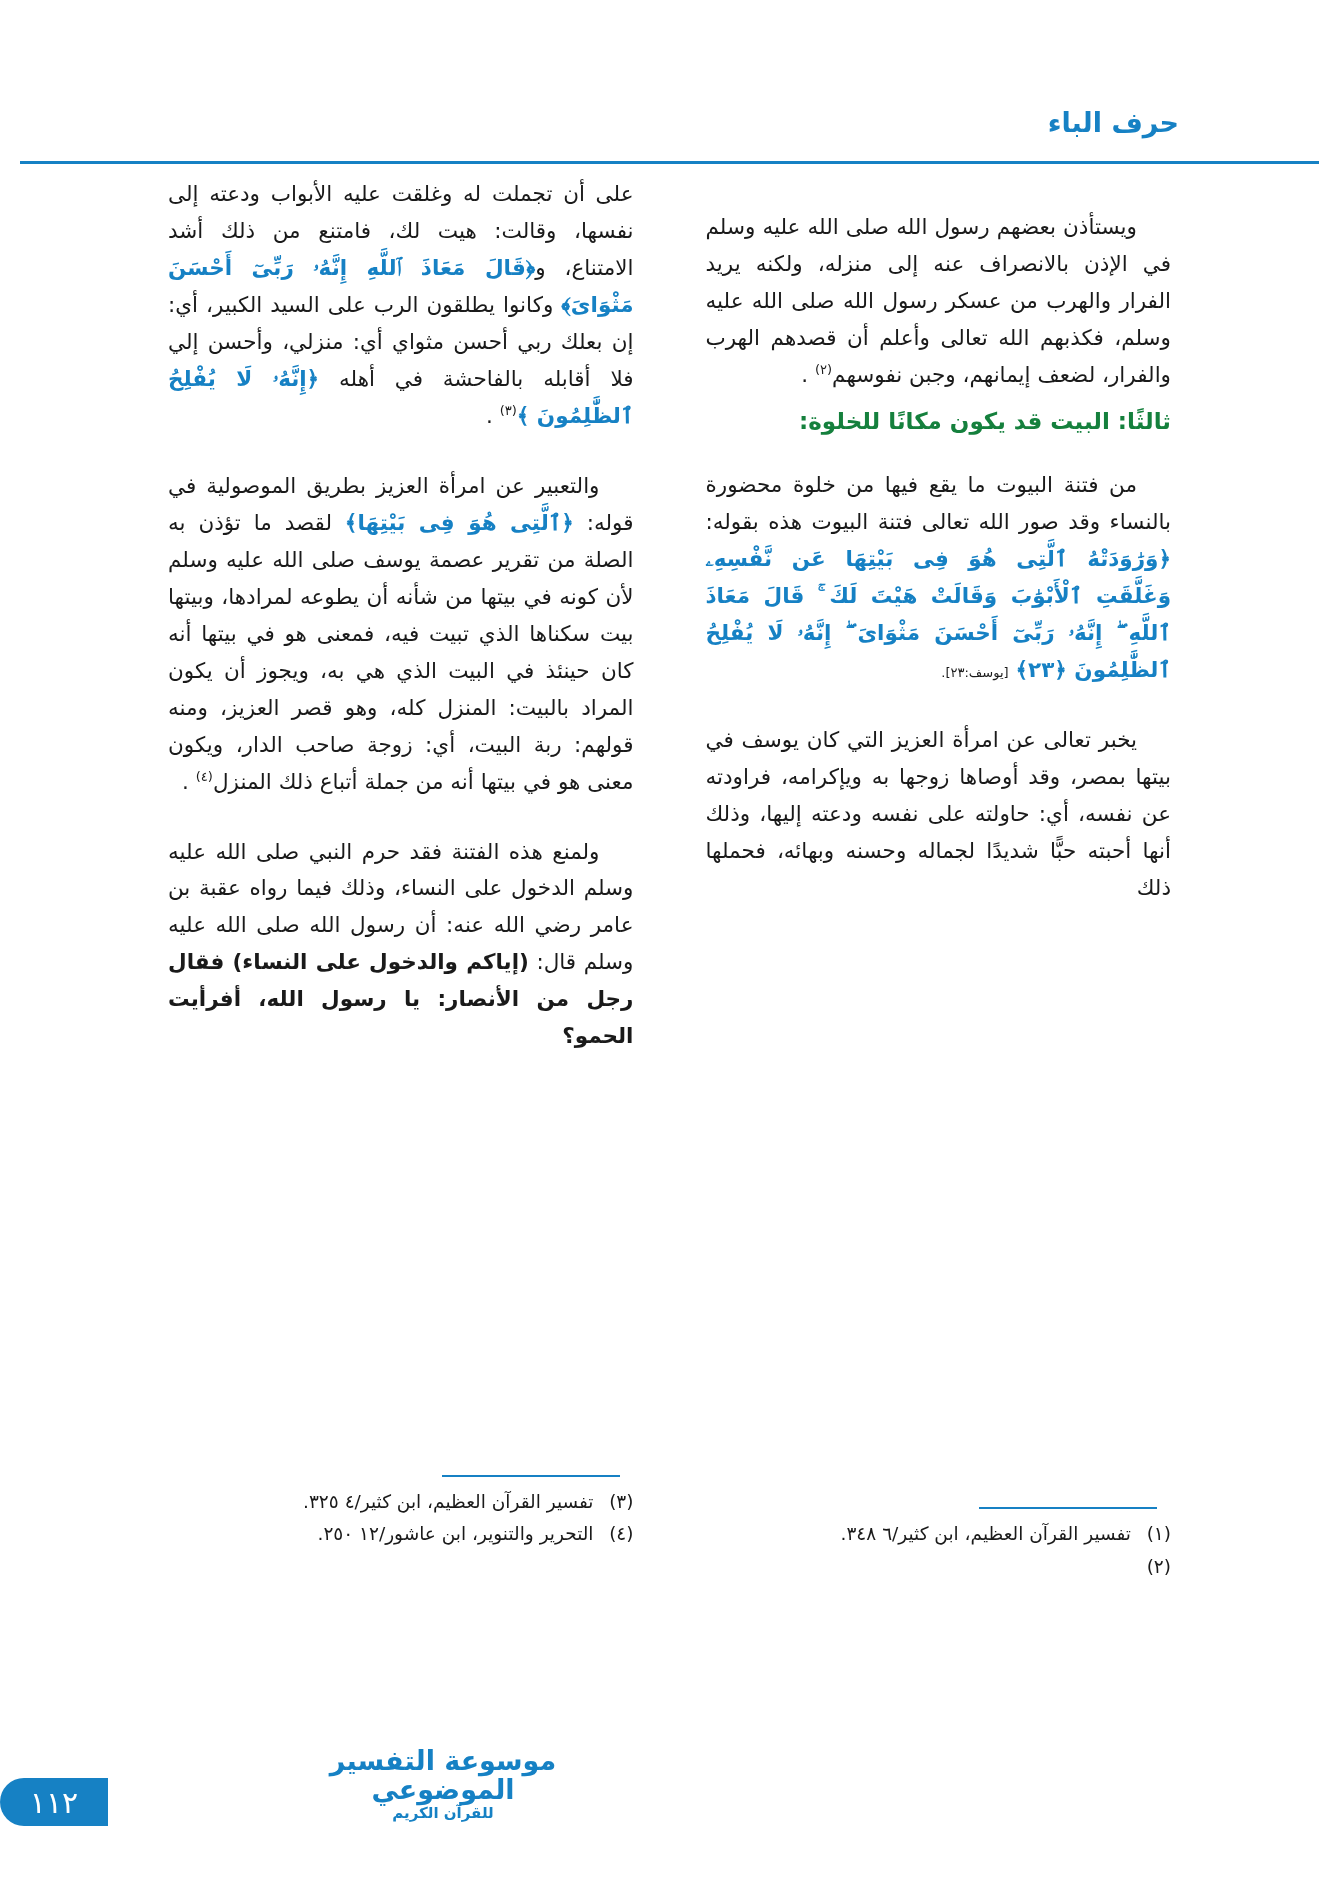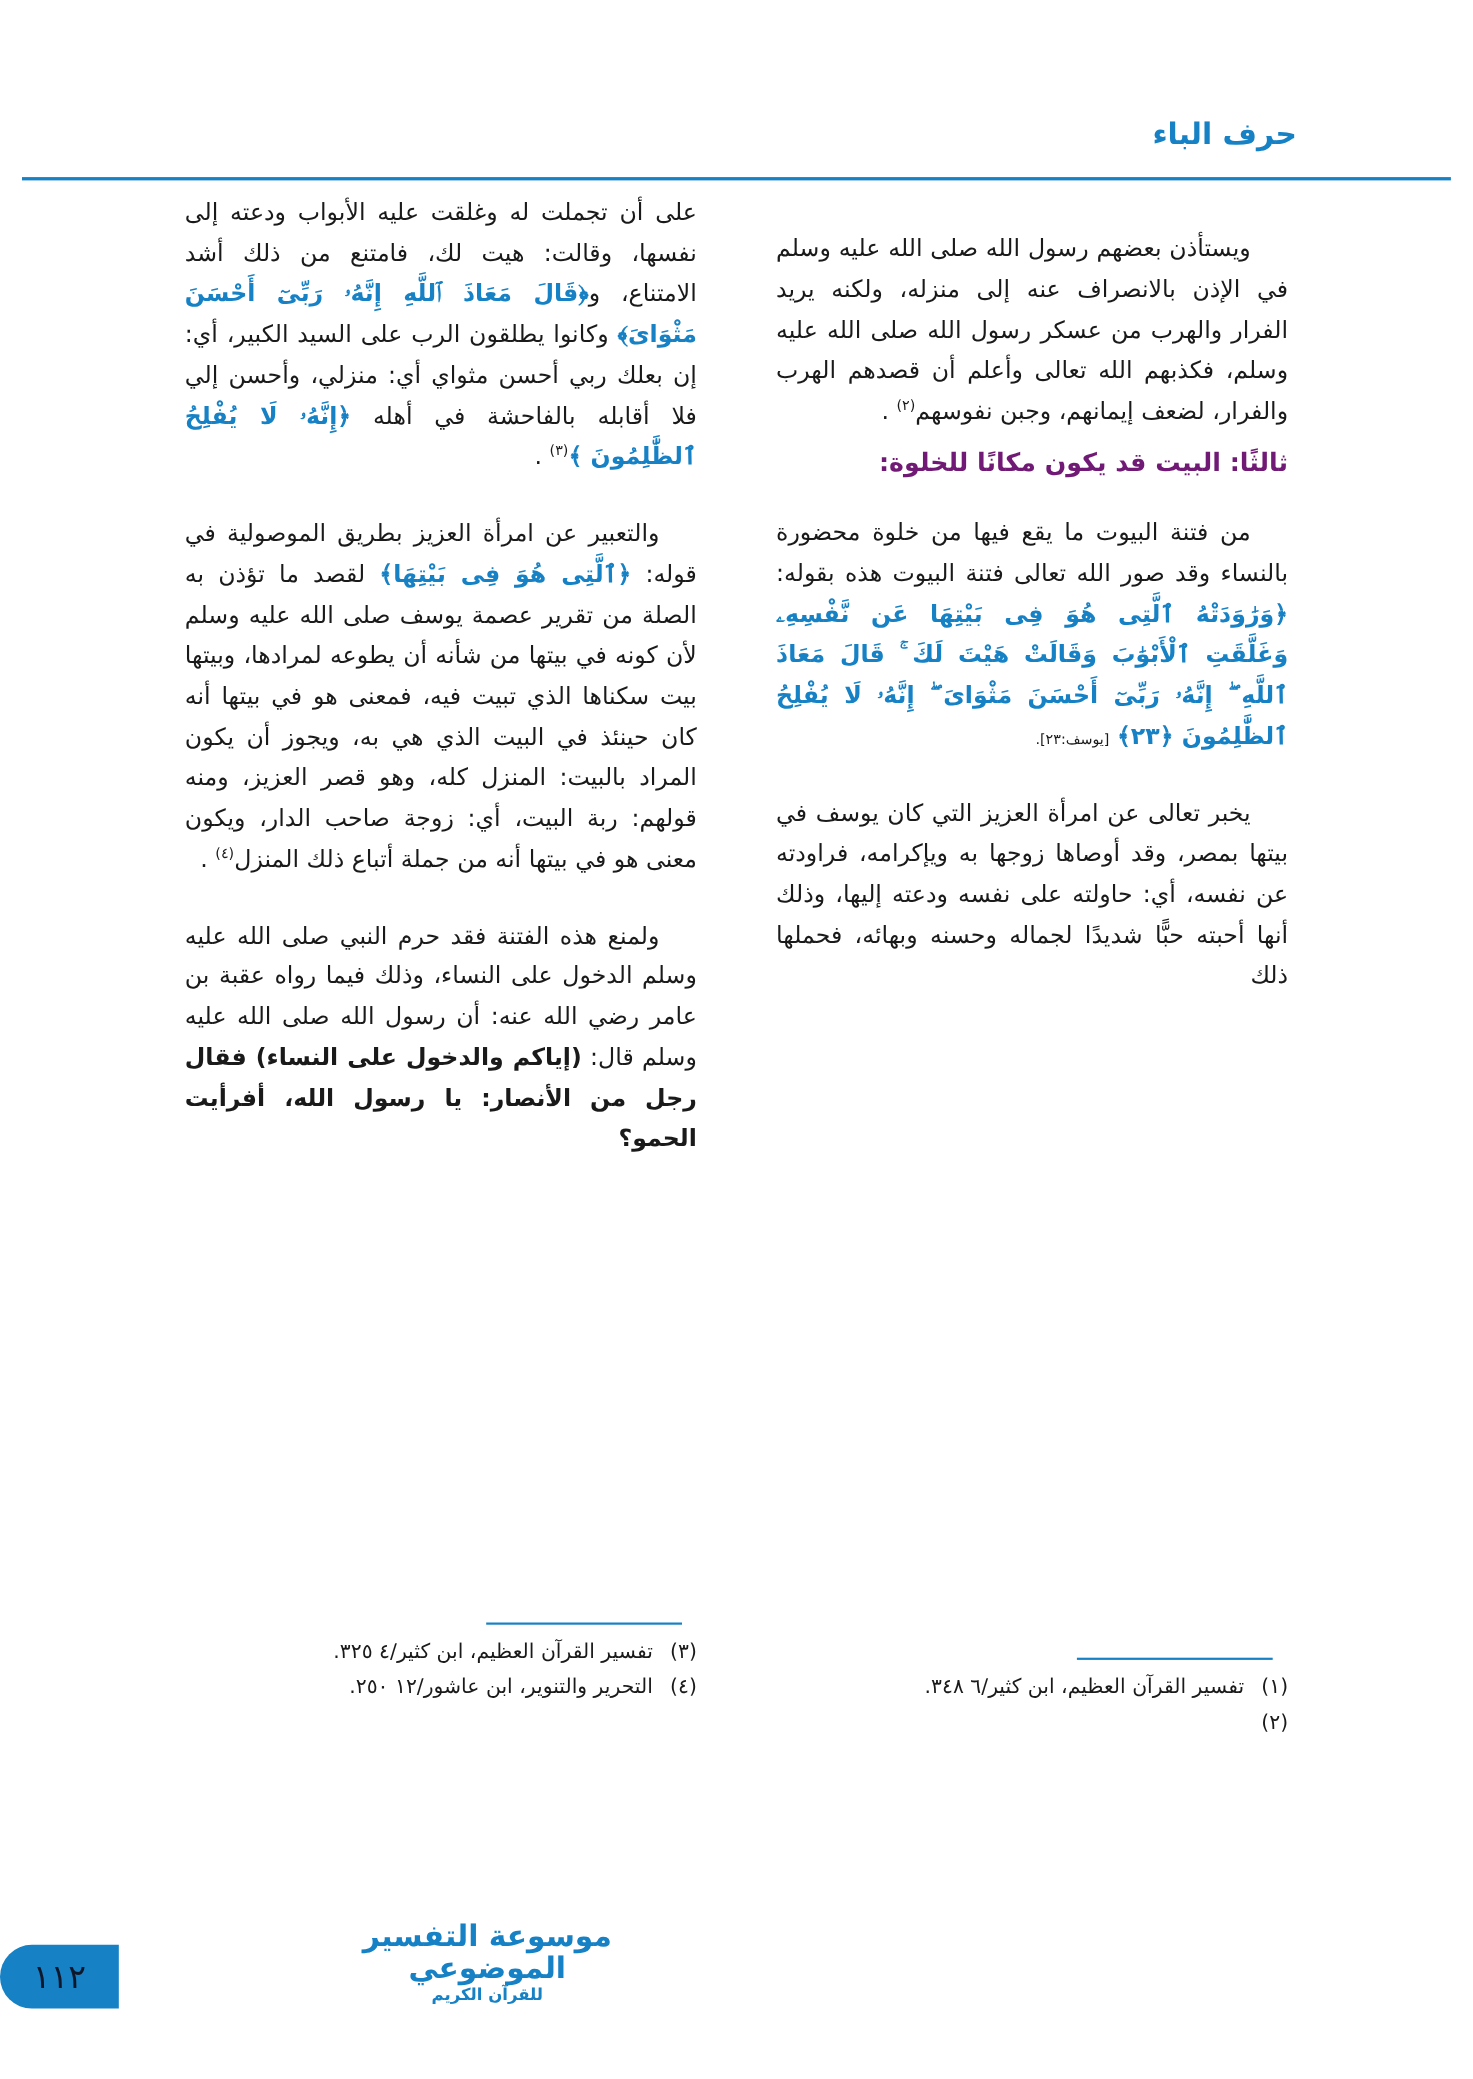--- a/index.html
+++ b/index.html
@@ -76,21 +76,21 @@
     margin-top: 33px;
   }
   .quran {
     color: #1681c4;
     font-weight: 600;
   }
   .bold {
     font-weight: bold;
   }
   .sub-head {
-    color: #701a75;
+    color: #15803d;
     font-size: 23px;
     font-weight: 700;
     margin: 14px 0 12px 0;
     text-align: right;
   }
   .ayah-ref {
     font-size: 13px;
   }
   sup {
     font-size: 13px;
@@ -154,24 +154,24 @@
   .logo-sub {
     font-size: 15px;
     font-weight: 600;
     letter-spacing: -0.5px;
   }
   .page-number-tab {
     position: absolute;
     left: 0;
     bottom: 12px;
     width: 108px;
-    height: 58px;
+    height: 48px;
     background: #1681c4;
     border-radius: 32px 0 0 32px;
-    color: #0f172a;
+    color: #ffffff;
     display: flex;
     align-items: center;
     justify-content: center;
     font-size: 30px;
     letter-spacing: 2px;
   }
 </style>
 </head>
 <body>
 

